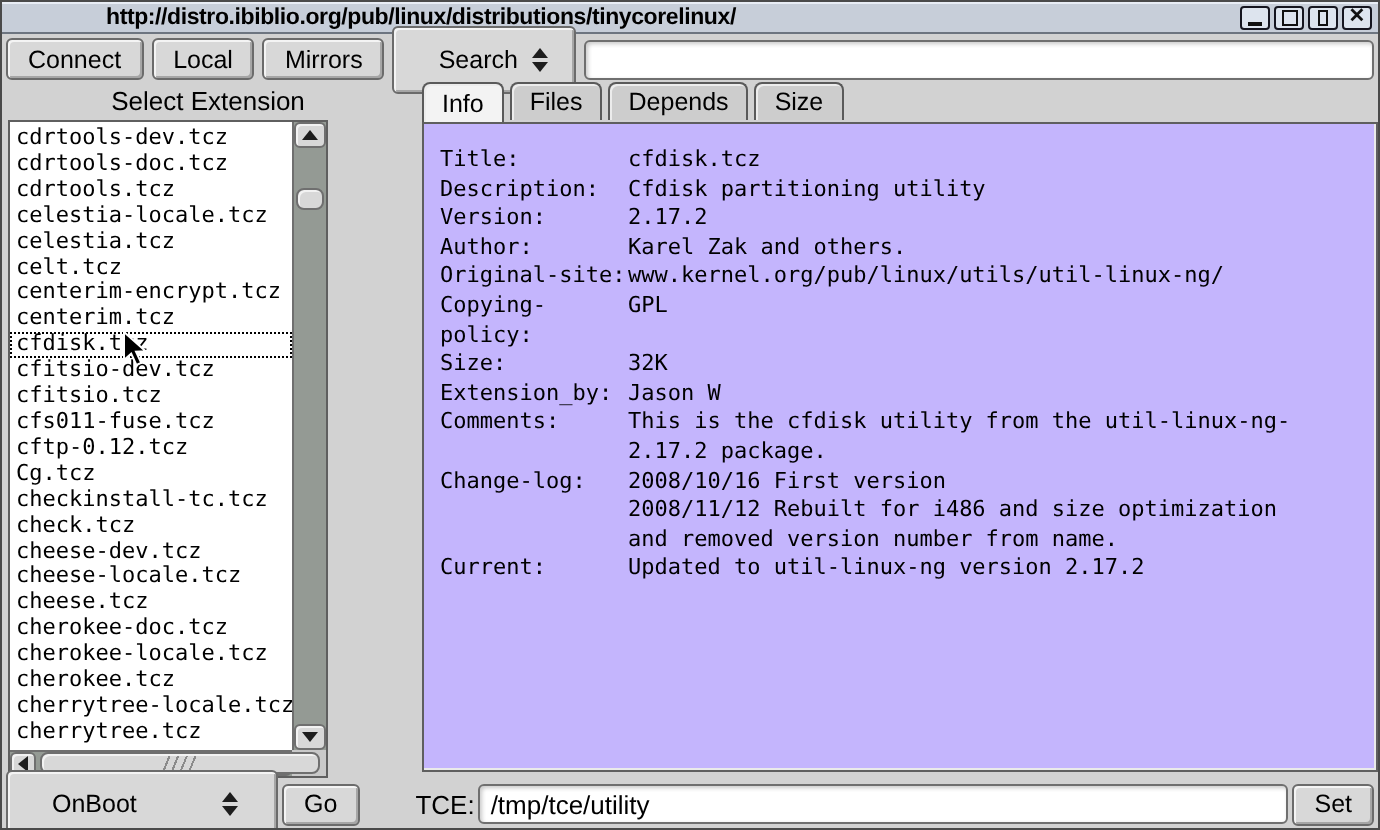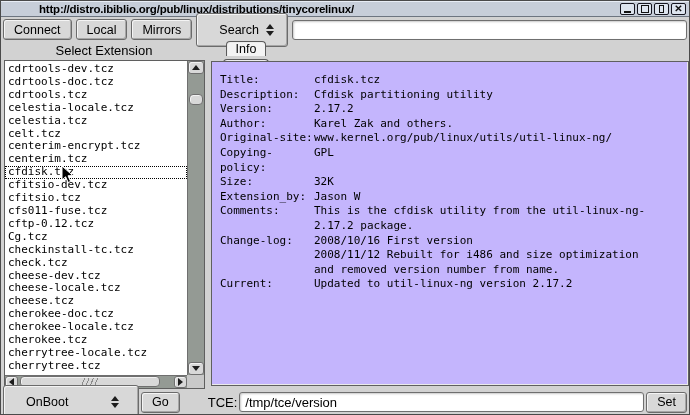--- a/index.html
+++ b/index.html
@@ -9,21 +9,21 @@
     background:#d2d2d2; border:1px solid #4a4a4a; overflow:hidden;
   }
   
   .titlebar {
     position:absolute; left:0; top:0; right:0; height:16px;
     background:#c7ced9; border-bottom:1px solid #6d7580;
     box-shadow:inset 0 1px 0 #e8edf5;
     display:flex; align-items:center;
   }
   .title-text {
-    padding-left:38px; font-size:11.5px; font-weight:bold; color:#000;
+    padding-left:52px; font-size:11.5px; font-weight:bold; color:#000;
     letter-spacing:-0.2px; white-space:nowrap;
   }
   .win-controls { margin-left:auto; display:flex; gap:2px; padding-right:3px; }
   .win-btn {
     width:15px; height:12px; background:#dde4ee; border:1px solid #15151f;
     border-radius:2px; display:flex; align-items:center; justify-content:center;
   }
   .glyph-min { width:7px; height:0; border-bottom:2px solid #111; margin-top:6px; }
   .glyph-max { width:8px; height:8px; border:1.5px solid #111; }
   .glyph-restore { width:5px; height:8px; border:1.5px solid #111; }
@@ -55,21 +55,21 @@
     box-shadow:inset 1px 1px 2px #c9c9c9; height:20px;
     font-size:13px; padding:0 5px; display:flex; align-items:center; white-space:nowrap; overflow:hidden;
   }
   .search-input { flex:1; }
   
   .left-header {
     position:absolute; left:2px; top:41px; width:202px; height:17px;
     font-size:13px; color:#000; text-align:center; line-height:17px;
   }
   .listbox {
-    position:absolute; left:3px; top:59px; width:201px; height:329px;
+    position:absolute; left:3px; top:59px; width:160px; height:329px;
     background:#fff; border:1px solid #5f5f5f;
     display:grid; grid-template-columns:1fr 17px; grid-template-rows:1fr 13px;
   }
   .list-view { overflow:hidden; padding-top:2px; }
   .list-row {
     font-family:"DejaVu Sans Mono", monospace; font-size:11px; line-height:12.9px;
     padding-left:3px; white-space:nowrap; color:#000;
   }
   .list-row.selected { outline:1px dotted #000; outline-offset:-1px; }
   .vscroll { background:#949a94; border-left:1px solid #6f6f6f; display:flex; flex-direction:column; position:relative; }
@@ -91,21 +91,21 @@
   .hthumb {
     position:absolute; left:2px; top:0; width:140px; height:11px;
     background:#d8d8d8; border:1px solid #6f6f6f; border-radius:4px;
     box-shadow:inset 1px 1px 0 #f2f2f2;
     display:flex; align-items:center; justify-content:center;
   }
   .grip { width:18px; height:7px;
     background:repeating-linear-gradient(112deg, transparent 0 3px, #8b8b8b 3px 4px); }
   .corner { background:#c9c9c9; }
   
-  .tab-bar { position:absolute; left:210px; top:40px; height:20px; display:flex; gap:3px; align-items:center;flex-direction:column; }
+  .tab-bar { position:absolute; left:210px; top:40px; height:20px; display:flex; gap:3px; align-items:flex-start; }
   .tab {
     border:1px solid #5a5a5a; border-bottom:none; border-radius:4px 4px 0 0;
     background:#cdcdcd; height:19px; padding:0 9px; font-size:12.5px;
     display:flex; align-items:center;
     box-shadow:inset 1px 1px 0 #ececec;
   }
   .tab.active { background:#f3f3f3; height:21px; }
   .infobox {
     position:absolute; left:210px; top:60px; width:478px; height:325px;
     background:#c4b5fd; border:1px solid #5f5f5f;
@@ -285,21 +285,21 @@
     <div class="btn choice onboot-choice">
       <div class="choice-label">OnBoot</div>
       <div class="spinner">
         <div class="tri-up"></div>
         <div class="tri-down"></div>
       </div>
     </div>
     <div class="btn">Go</div>
     <div class="tce-label">TCE:</div>
     <div class="text-input tce-input">
-      <span>/tmp/tce/version</span>
+      <span>/tmp/tce/utility</span>
     </div>
     <div class="btn">Set</div>
   </div>
 
   <svg class="cursor" width="13" height="19" viewBox="0 0 13 19">
     <path d="M1 1 L1 15 L4.6 11.8 L7.2 17.5 L9.6 16.4 L7 10.8 L11.8 10.6 Z" fill="#000" stroke="#fff" stroke-width="1"></path>
   </svg>
 
 </div>
 

